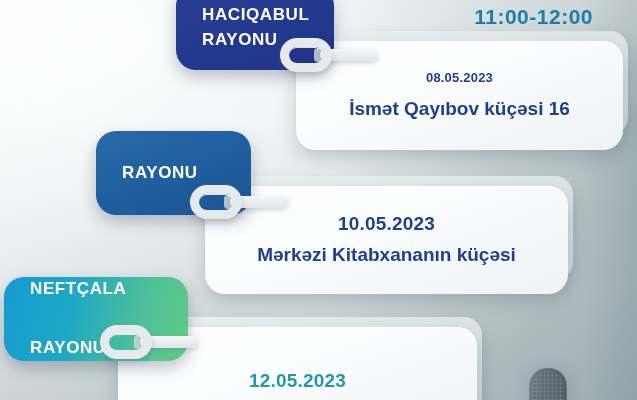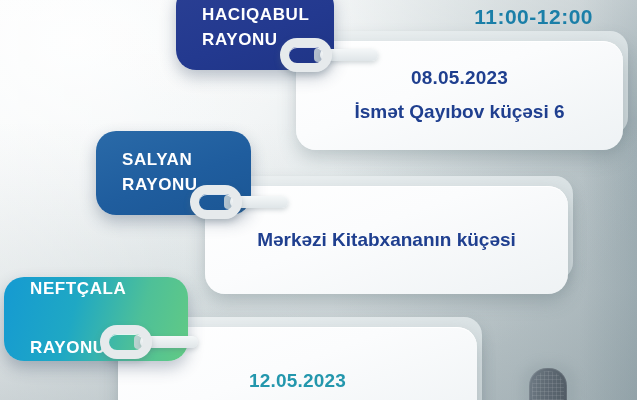--- a/index.html
+++ b/index.html
@@ -47,21 +47,21 @@
   
   .card{position:absolute;border-radius:20px;
     background:linear-gradient(160deg,#ffffff 0%,#fbfcfd 42%,#eef2f4 100%);
     box-shadow:0 8px 18px rgba(84,104,112,.28), 0 1px 0 rgba(255,255,255,.9) inset;
     display:flex;flex-direction:column;align-items:center;justify-content:center;
     text-align:center;}
   .card .date{font-weight:bold;letter-spacing:.2px;line-height:1;}
   .card .addr{font-weight:bold;line-height:1.18;}
 
   #card1{left:296px;top:41px;width:327px;height:109px;}
-  #card1 .date{font-size:19px;color:#1f3f8f;margin-bottom:14px;}
+  #card1 .date{font-size:13px;color:#1f3f8f;margin-bottom:14px;}
   #card1 .addr{font-size:19px;color:#1f3f8f;}
 
   #card2{left:205px;top:186px;width:363px;height:108px;}
   #card2 .date{font-size:19px;color:#1f3f8f;margin-bottom:11px;}
   #card2 .addr{font-size:19px;color:#1f3f8f;}
 
   #card3{left:118px;top:327px;width:359px;height:110px;}
   #card3 .date{font-size:19px;color:#2397ad;margin-bottom:3px;}
   #card3 .addr{font-size:19px;color:#2397ad;}
 
@@ -108,42 +108,42 @@
       <div class="mic-grill"></div>
     </div>
   </div>
 
   <div class="time">11:00-12:00</div>
 
   <div class="plate" style="left:306px;top:31px;width:322px;height:104px;"></div>
 
   <div class="card" id="card1">
     <div class="date">08.05.2023</div>
-    <div class="addr">İsmət Qayıbov küçəsi 6</div>
+    <div class="addr">İsmət Qayıbov küçəsi 16</div>
   </div>
 
   <div class="badge" id="badge1">
     <span>HACIQABUL</span>
     <span>RAYONU</span>
   </div>
 
   <div class="link" id="link1">
     <div class="nub"></div>
     <div class="bar"></div>
     <div class="ring"></div>
   </div>
 
   <div class="plate" style="left:215px;top:176px;width:358px;height:104px;"></div>
 
   <div class="card" id="card2">
+    <div class="date">10.05.2023</div>
     <div class="addr">Mərkəzi Kitabxananın küçəsi</div>
   </div>
 
   <div class="badge" id="badge2">
-    <span>SALYAN</span>
     <span>RAYONU</span>
   </div>
 
   <div class="link" id="link2">
     <div class="nub"></div>
     <div class="bar"></div>
     <div class="ring"></div>
   </div>
 
   <div class="plate" style="left:128px;top:317px;width:354px;height:104px;"></div>

